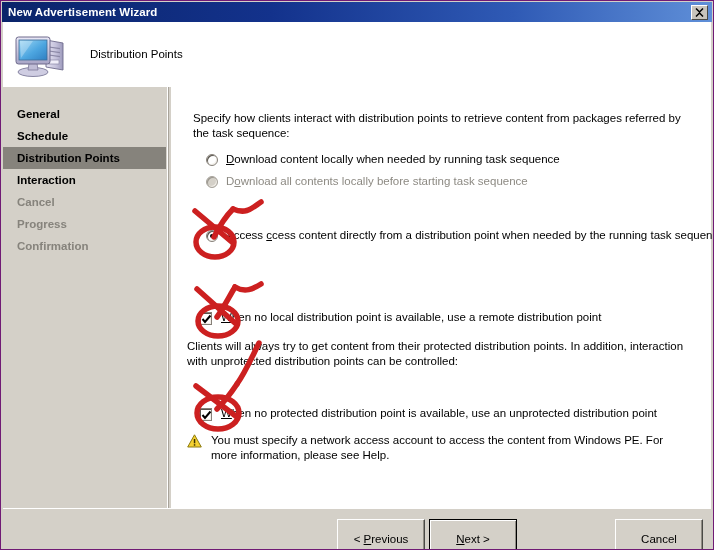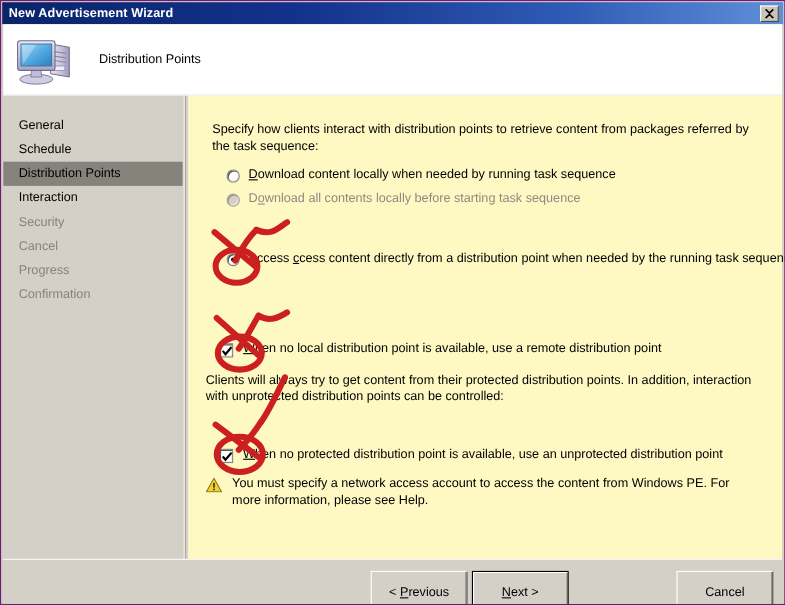--- a/index.html
+++ b/index.html
@@ -91,20 +91,21 @@
   
   .sidebar {
     position: absolute;
     left: 2px; top: 86px;
     width: 165px;
     height: 421px;
     background: #d4d0c8;
     box-sizing: border-box;
     border-right: 1px solid #ffffff;
     padding-top: 16px;
+    font-weight: bold;
   }
   .side-item {
     height: 22px;
     line-height: 22px;
     font-size: 11.5px;
     padding-left: 14px;
     color: #000000;
     white-space: nowrap;
     cursor: default;
     box-sizing: border-box;
@@ -130,21 +131,21 @@
     height: 421px;
     background: #a9a49b;
   }
 
   
   .content {
     position: absolute;
     left: 170px; top: 86px;
     width: 540px;
     height: 421px;
-    background: #fef9c3;
+    background: #ffffff;
     box-sizing: border-box;
   }
 
   .intro {
     position: absolute;
     left: 22px;
     top: 24px;
     width: 498px;
     font-size: 11.5px;
     color: #000000;
@@ -330,21 +331,20 @@
     </span>
     <span class="header-title">Distribution Points</span>
   </div>
   <div class="header-rule"></div>
 
   <div class="sidebar">
     <div class="side-item">General</div>
     <div class="side-item">Schedule</div>
     <div class="side-item selected">Distribution Points</div>
     <div class="side-item">Interaction</div>
-    <div class="side-item disabled">Security</div>
     <div class="side-item disabled">Cancel</div>
     <div class="side-item disabled">Progress</div>
     <div class="side-item disabled">Confirmation</div>
   </div>
   <div class="vert-divider"></div>
 
   <div class="content">
 
     <div class="intro">Specify how clients interact with distribution points to retrieve content from packages referred by the task sequence:</div>
 

